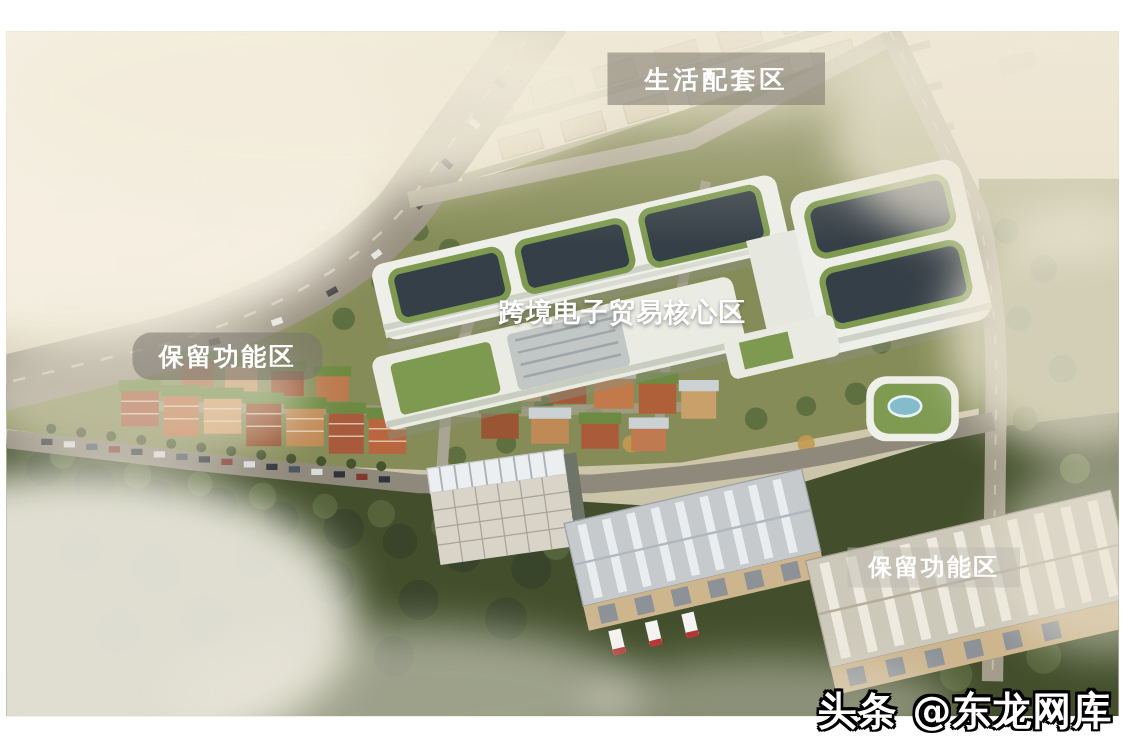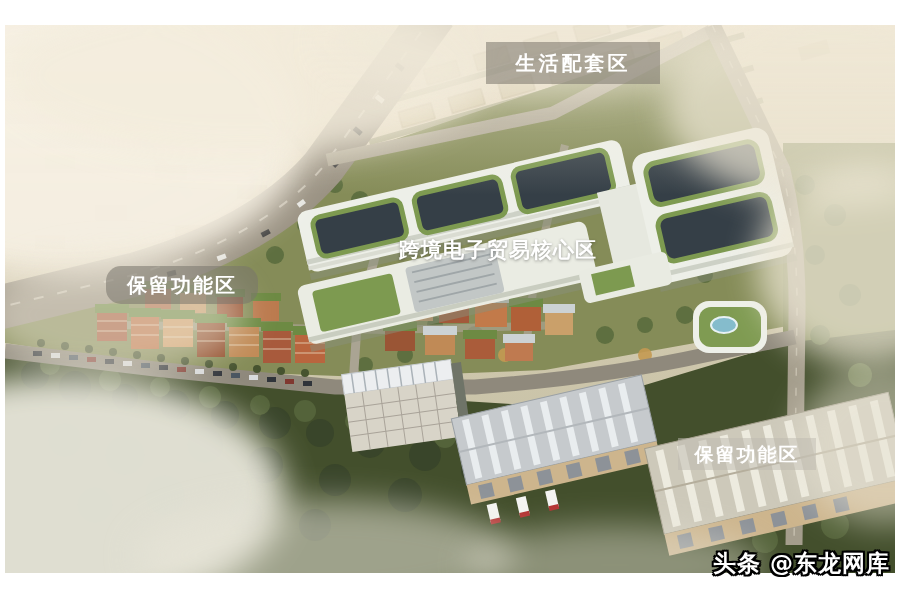--- a/index.html
+++ b/index.html
@@ -10,21 +10,21 @@
   .zlabel{position:absolute;color:#ffffff;font-weight:bold;text-align:center;
           white-space:nowrap;font-family:"DejaVu Sans","Liberation Sans",sans-serif;}
   .lbl-living{left:486px;top:42px;width:174px;height:42px;line-height:42px;font-size:20px;
           letter-spacing:3px;background:rgba(128,122,112,0.58);}
   .lbl-core{left:399px;top:188px;font-size:21px;letter-spacing:1px;
           text-shadow:0 1px 3px rgba(40,40,40,0.45);margin-top:48px;}
   .lbl-reserved{left:106px;top:266px;width:152px;height:38px;line-height:38px;font-size:20px;
           letter-spacing:2px;background:rgba(120,116,108,0.55);border-radius:15px;}
   .lbl-warehouse{left:678px;top:438px;width:138px;height:32px;line-height:32px;font-size:19px;
           letter-spacing:2px;background:rgba(190,186,176,0.50);}
-  .watermark{position:absolute;right:10px;top:548px;font-size:23px;font-weight:bold;color:#ffffff;
+  .watermark{position:absolute;right:10px;top:548px;font-size:31px;font-weight:bold;color:#ffffff;
           letter-spacing:1px;white-space:nowrap;
           text-shadow:-2px -2px 0 #000,2px -2px 0 #000,-2px 2px 0 #000,2px 2px 0 #000,
                       -2px 0 0 #000,2px 0 0 #000,0 -2px 0 #000,0 2px 0 #000;}
 </style>
 </head>
 <body>
 
 <div class="stage">
   <div class="photo">
     <svg viewBox="0 0 890 548" aria-hidden="true">

